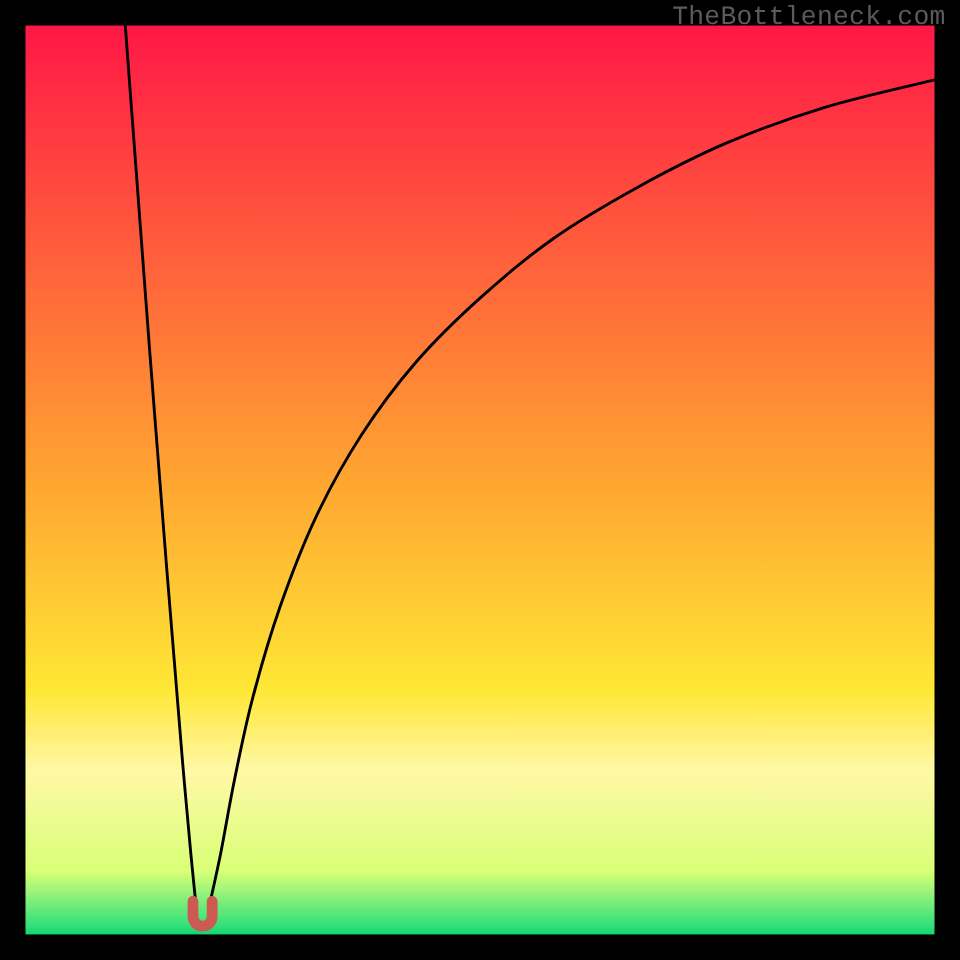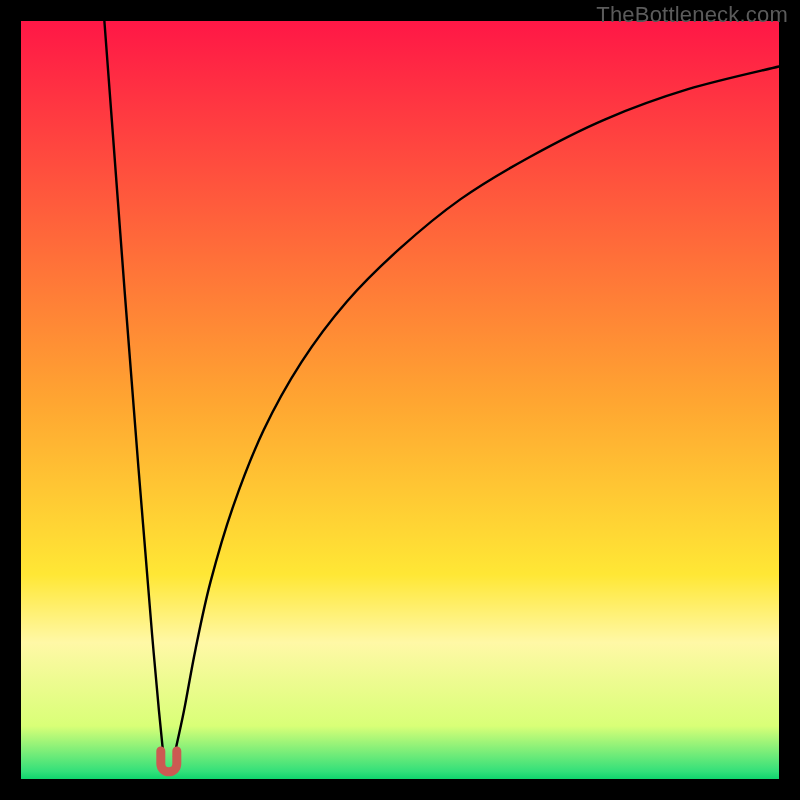--- a/index.html
+++ b/index.html
@@ -26,20 +26,21 @@
   }
   .watermark {
     position: absolute;
     top: 2px;
     right: 12px;
     color: #5b5b5b;
     font-size: 22px;
     letter-spacing: 0.2px;
     font-weight: 400;
     user-select: none;
+    font-family: Liberation Mono, monospace;
   }
 </style>
 </head>
 <body>
 
 <div class="frame">
   <div class="plot">
     <svg width="758" height="758" viewBox="0 0 758 758" preserveAspectRatio="none">
       <defs>
         <linearGradient id="bg" x1="0" y1="0" x2="0" y2="1">

